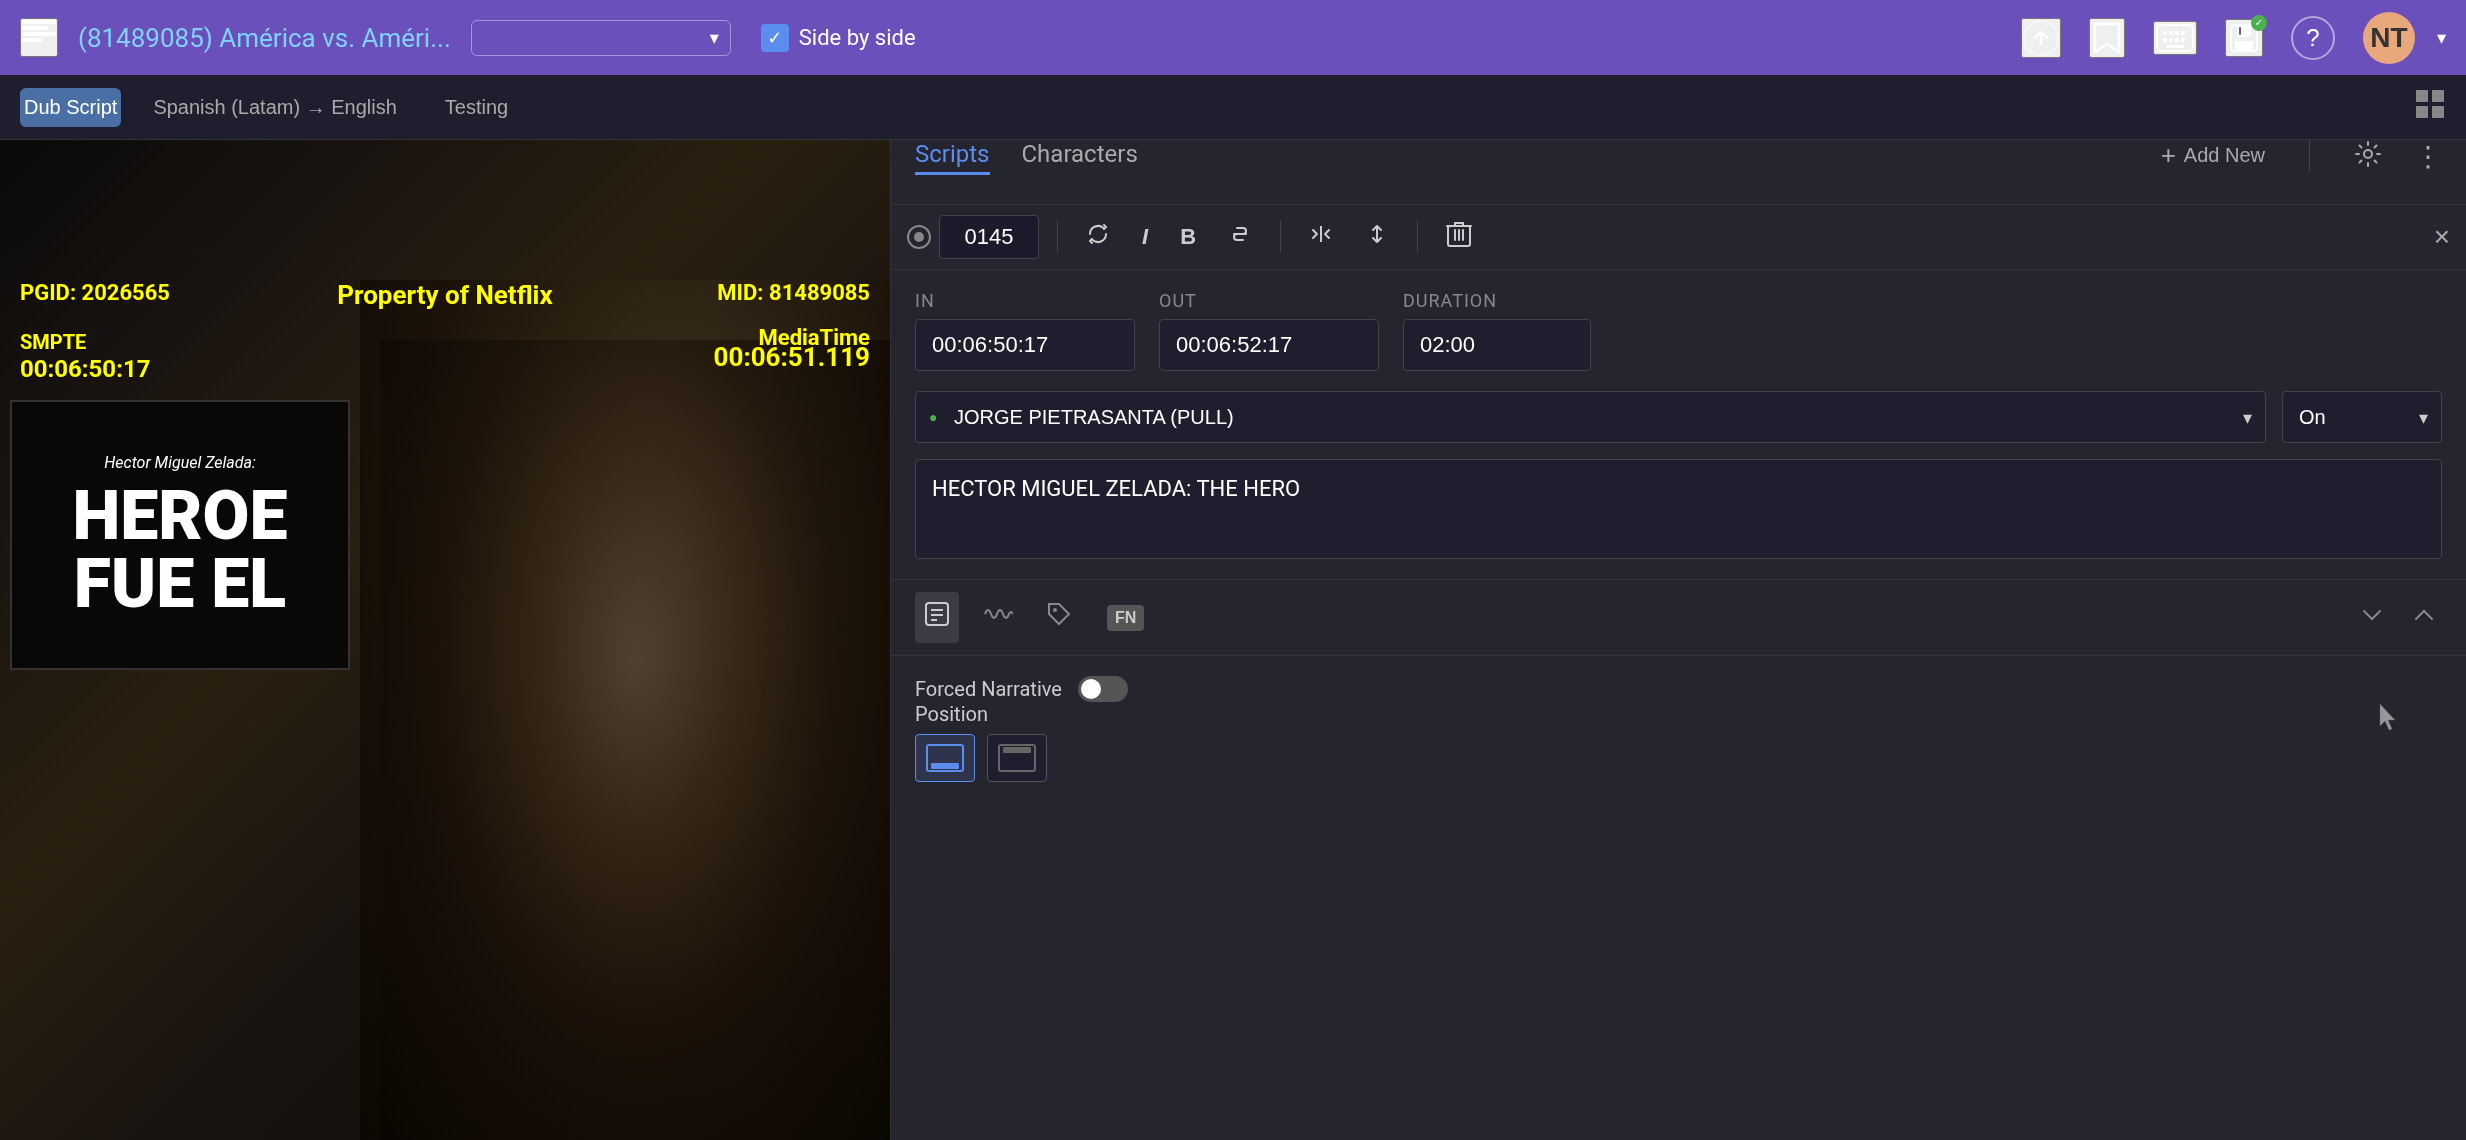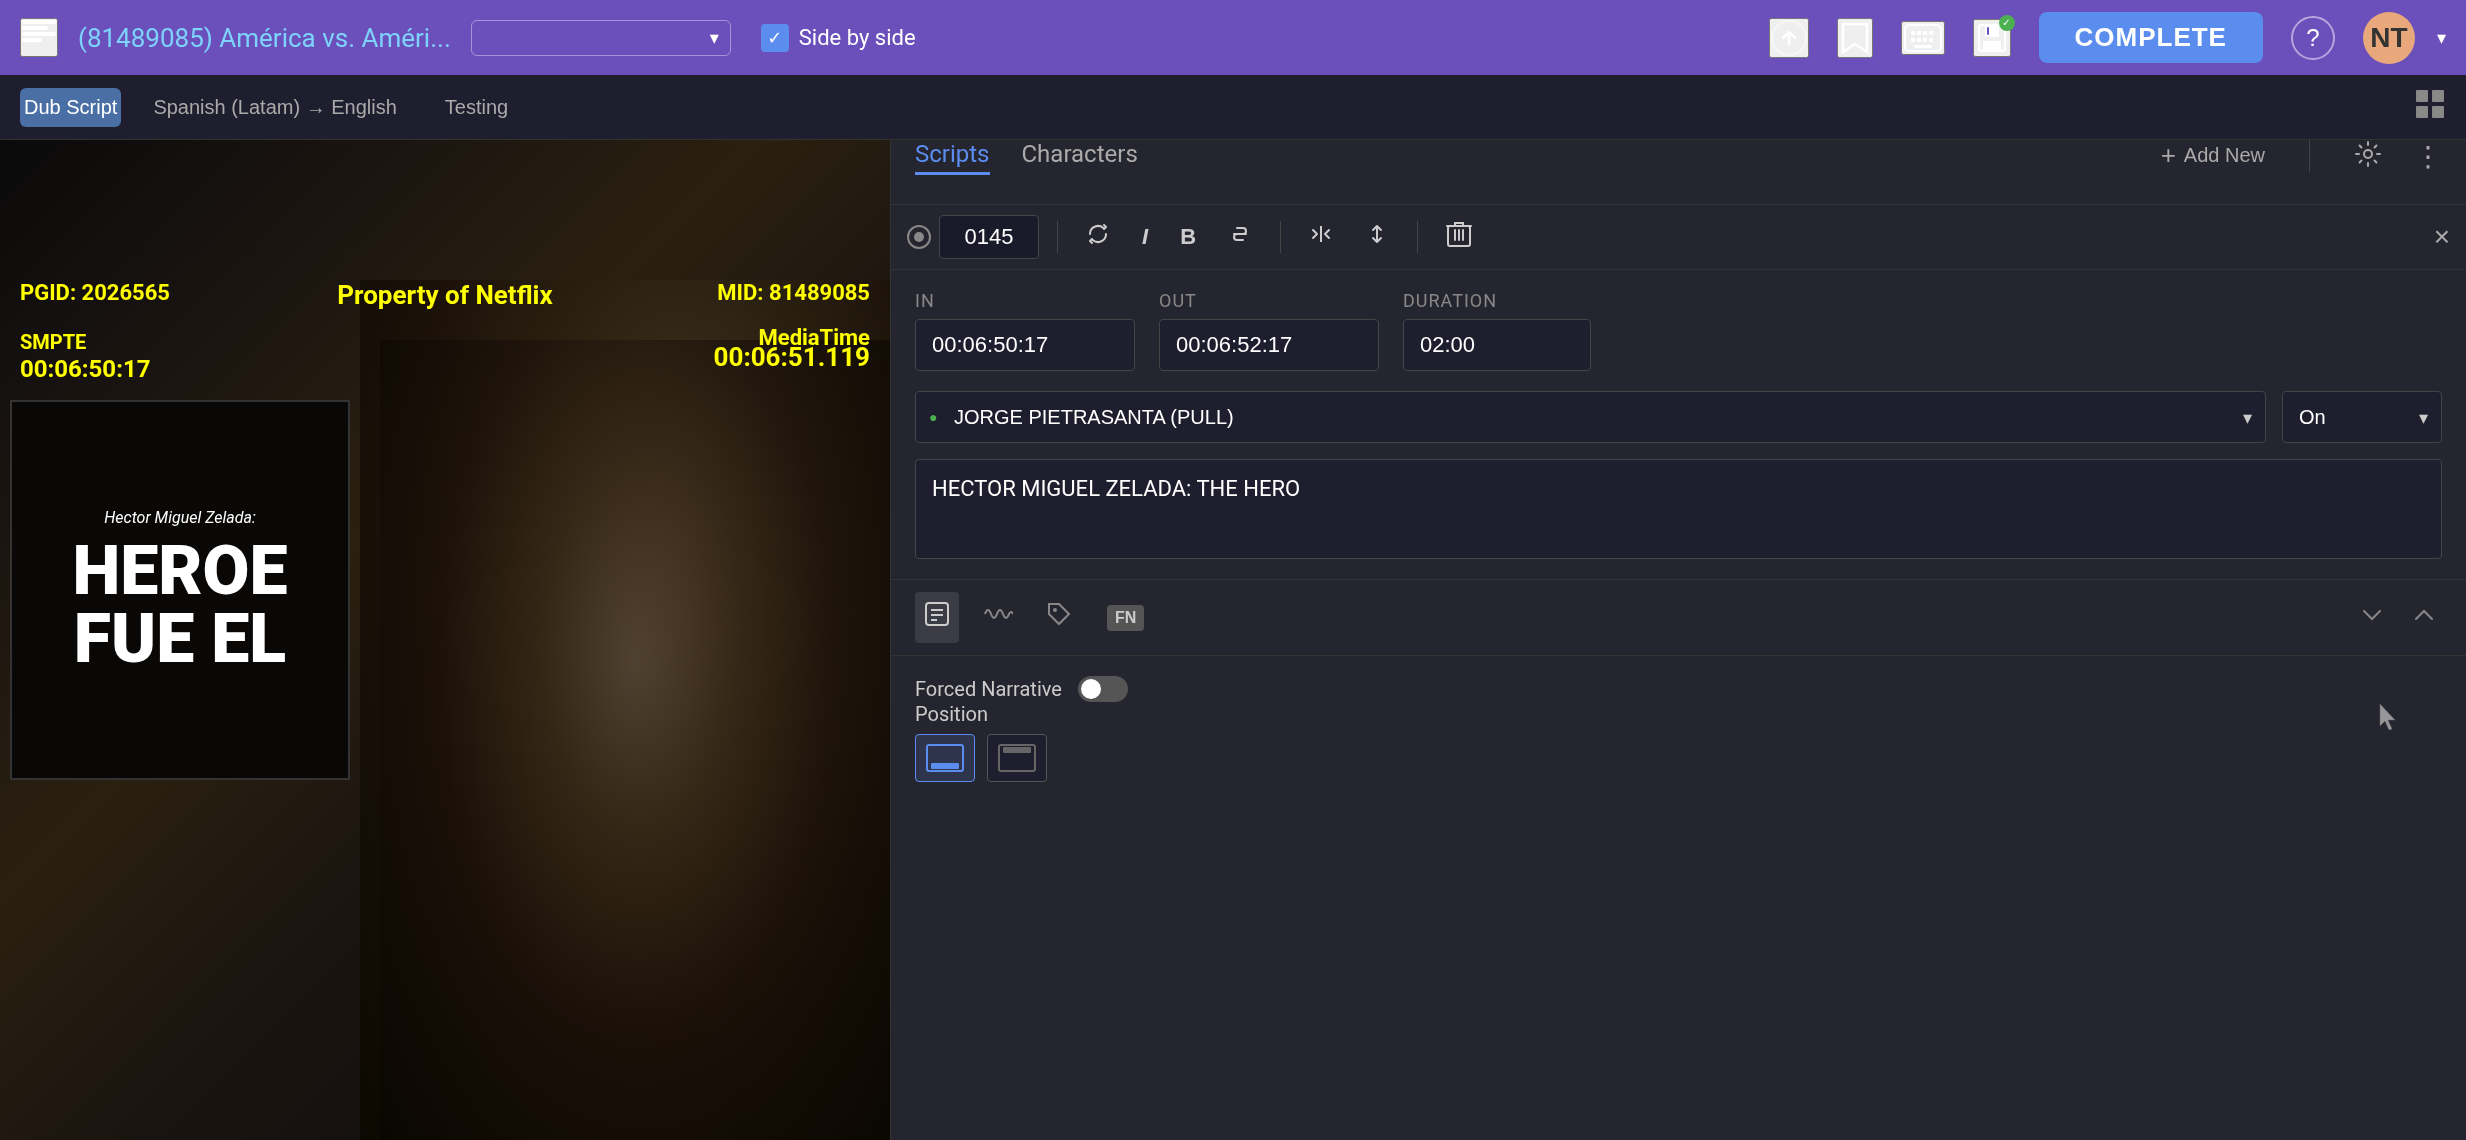--- a/index.html
+++ b/index.html
@@ -283,21 +283,21 @@
         #1a1410 60%,
         #0a0a0a 100%
       );
     }
     
     .left-card {
       position: absolute;
       top: 260px;
       left: 10px;
       width: 340px;
-      height: 380px;
+      height: 270px;
       background: #0a0806;
       border: 2px solid #333;
       display: flex;
       flex-direction: column;
       align-items: center;
       justify-content: center;
       padding: 16px;
     }
     .card-title {
       color: white;
@@ -699,21 +699,20 @@
       <button class="header-icon-btn">
         <svg width="34" height="34" viewBox="0 0 34 34" fill="none">
           <rect x="4" y="4" width="26" height="26" rx="3" stroke="white" stroke-width="2" fill="transparent"></rect>
           <rect x="10" y="4" width="14" height="12" rx="1" fill="white"></rect>
           <rect x="8" y="20" width="18" height="10" rx="1" fill="white"></rect>
           <rect x="12" y="6" width="2" height="8" rx="1" fill="#6b4fbb"></rect>
         </svg>
       </button>
       <div class="save-badge">✓</div>
     </div>
-    <button class="complete-btn">COMPLETE</button>
     <button class="help-btn">?</button>
     <button class="avatar-btn">NT</button>
     <span class="avatar-dropdown">▾</span>
   </div>
 </div>
 
 <div class="second-toolbar">
   <button class="toolbar-btn dub-script-btn">Dub Script</button>
   <button class="language-btn">Spanish (Latam) → English</button>
   <button class="testing-btn">Testing</button>

